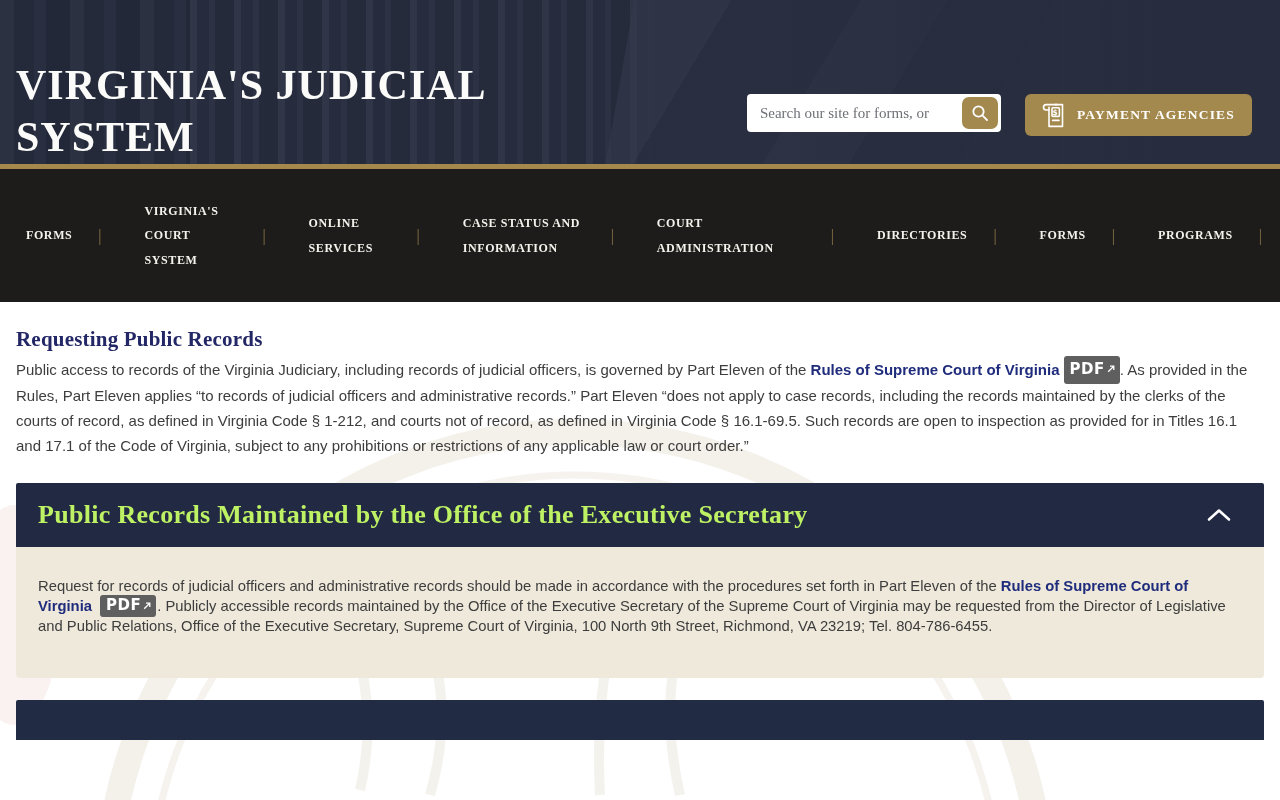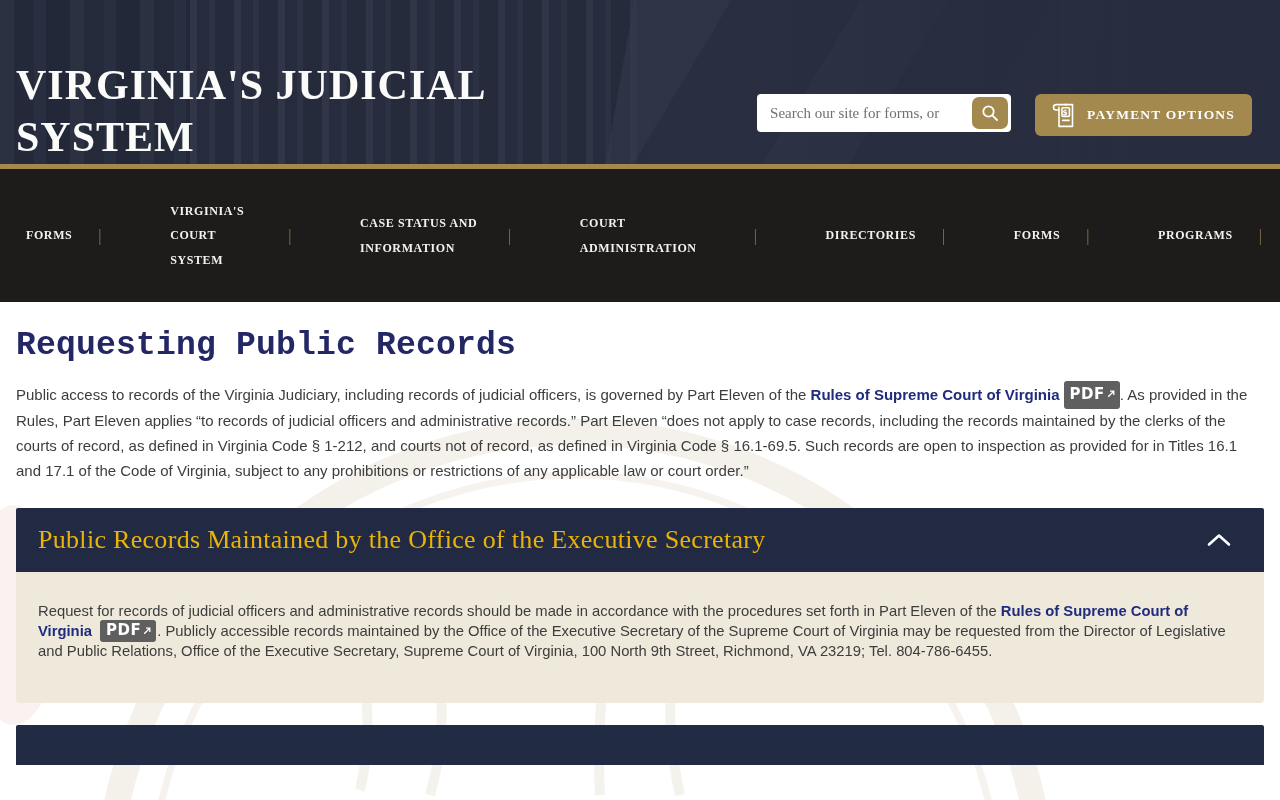--- a/index.html
+++ b/index.html
@@ -55,32 +55,32 @@
   .w92 a  { width:92px; }
   .w82 a  { width:82px; }
   .w122 a { width:122px; }
   .w148 a { width:148px; }
 
   
   .watermark { position:absolute; left:0; top:390px; z-index:0; pointer-events:none; }
 
   
   main { position:relative; z-index:1; padding:0 16px; }
-  h1.page-title { margin:25px 0 17px; color:#232766; font-family:Liberation Mono, monospace;
-    font-weight:600; font-size:33px; letter-spacing:.2px; }
+  h1.page-title { margin:25px 0 4px; color:#232766; font-family:Liberation Serif, serif;
+    font-weight:600; font-size:21px; letter-spacing:.2px; }
   .intro { font-size:15px; line-height:1.66; color:#3d3d3d; margin-bottom:24px; }
   .doc-link { color:#1f2c7c; font-weight:700; text-decoration:none; cursor:pointer; }
   .pdf-badge { display:inline-flex; align-items:center; gap:2px; background:#5f5f5f; color:#fff;
     font-family:"DejaVu Sans", sans-serif; font-weight:700; font-size:15px; letter-spacing:.5px;
     padding:1px 5px 2px 6px; border-radius:3px; vertical-align:1px; margin-left:4px; }
 
   .accordion-header { background:#212a42; height:64px; display:flex; align-items:center;
     justify-content:space-between; padding:0 32px 0 22px; cursor:pointer; border-radius:2px 2px 0 0; }
-  .accordion-header .acc-title { color:#eab308; font-family:"Liberation Serif", serif;
-    font-weight:400; font-size:26px; letter-spacing:.3px; }
+  .accordion-header .acc-title { color:#bef264; font-family:"Liberation Serif", serif;
+    font-weight:700; font-size:26px; letter-spacing:.3px; }
   .accordion-body { background:#efe9dc; border-radius:0 0 4px 4px;
     padding:30px 26px 42px 22px; font-size:14.8px; line-height:1.27; color:#3d3d3d; }
   .accordion-body .pdf-badge { margin-left:8px; margin-right:1px; }
 
   .accordion-stub { margin-top:22px; background:#222b44; height:40px; border-radius:2px 2px 0 0;
     cursor:pointer; }
 </style>
 </head>
 <body>
 
@@ -108,34 +108,37 @@
     <button class="payment-btn">
       <span style="display:flex">
         <svg width="25" height="29" viewBox="0 0 25 29" fill="none" stroke="#ffffff" stroke-width="1.6" stroke-linecap="round" stroke-linejoin="round">
           <path d="M7 9 L4.2 9 C2.6 9 1.5 7.8 1.5 6.3 C1.5 4.8 2.6 3.6 4.2 3.6 L15 3.6"></path>
           <path d="M7 6.3 L7 25.4 L20.5 25.4 L20.5 3.6 L13 3.6"></path>
           <rect x="10" y="6.8" width="7.4" height="8.6" rx="1"></rect>
           <text x="13.7" y="13.6" text-anchor="middle" font-family="DejaVu Sans, sans-serif" font-size="7.5" font-weight="bold" fill="#ffffff" stroke="none">$</text>
           <line x1="10.6" y1="19.4" x2="17" y2="19.4"></line>
         </svg>
       </span>
-      <span>PAYMENT OPTIONS</span>
+      <span>PAYMENT AGENCIES</span>
     </button>
   </div>
 </header>
 
 <div class="gold-bar"></div>
 
 <nav class="main-nav">
   <ul>
     <li>
         <a>FORMS</a>
       </li>
     <li class="w92">
         <a>VIRGINIA'S COURT SYSTEM</a>
+      </li>
+    <li class="w82">
+        <a>ONLINE SERVICES</a>
       </li>
     <li class="w122">
         <a>CASE STATUS AND INFORMATION</a>
       </li>
     <li class="w148">
         <a>COURT ADMINISTRATION</a>
       </li>
     <li>
         <a>DIRECTORIES</a>
       </li>

